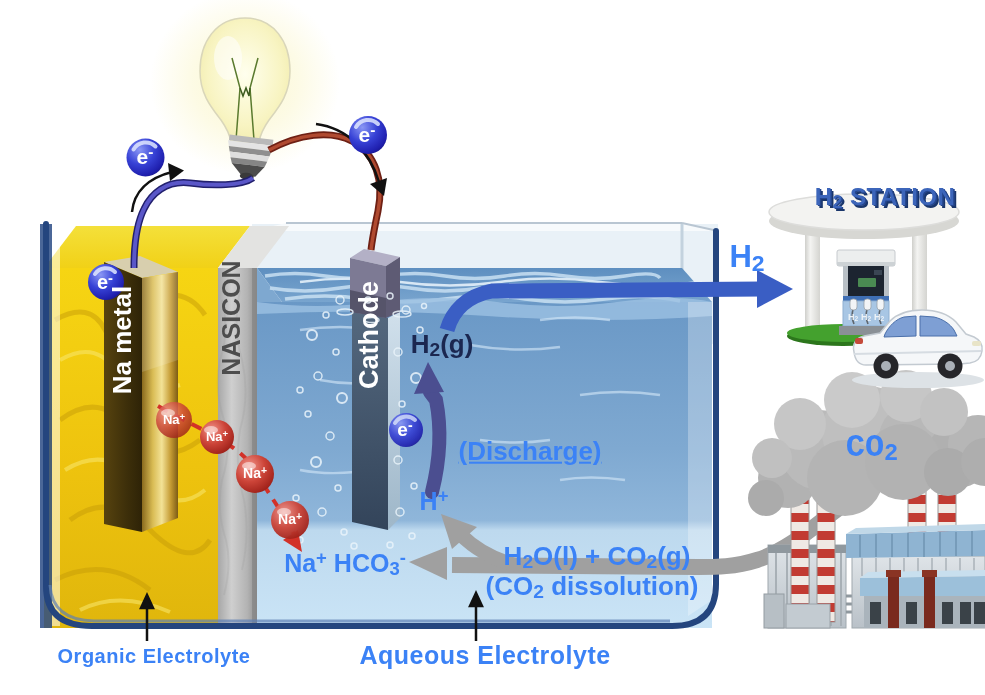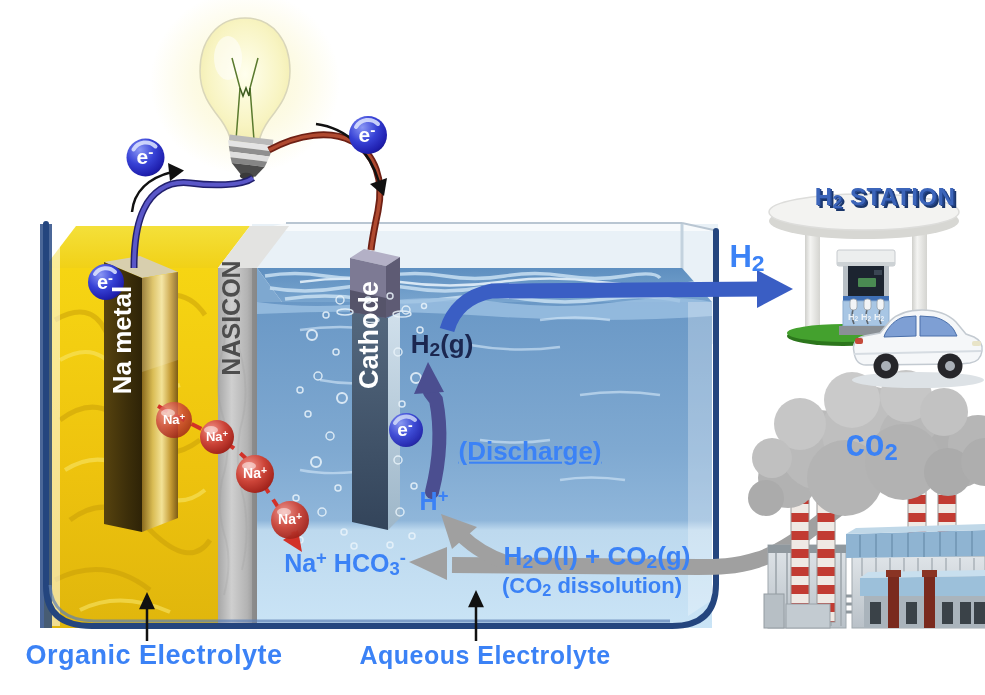--- a/index.html
+++ b/index.html
@@ -465,29 +465,29 @@
     <polygon points="147,595 141,608 153,608"></polygon>
     <line x1="476" y1="602" x2="476" y2="641"></line>
     <polygon points="476,593 470,606 482,606"></polygon>
   </g>
 </svg>
 
 <div class="lbl vert white" style="left:122px;top:340px;font-size:26px;width:220px;">Na metal</div>
 <div class="lbl vert" style="left:232px;top:318px;font-size:25px;width:220px;color:#4d4d4d;">NASICON</div>
 <div class="lbl vert white" style="left:370px;top:335px;font-size:27px;width:150px;">Cathode</div>
 
-<div class="lbl" style="left:154px;top:656px;font-size:27px;letter-spacing:0.5px;">Organic Electrolyte</div>
+<div class="lbl" style="left:154px;top:656px;font-size:20px;letter-spacing:0.5px;">Organic Electrolyte</div>
 <div class="lbl" style="left:485px;top:656px;font-size:25px;letter-spacing:0.5px;text-align:center;">Aqueous Electrolyte</div>
 
 <div class="lbl" style="left:442px;top:344px;font-size:26px;color:#1b2750;">H<sub>2</sub>(g)</div>
 <div class="lbl" style="left:530px;top:451px;font-size:26px;text-decoration:underline;">(Discharge)</div>
 <div class="lbl" style="left:434px;top:502px;font-size:25px;">H<sup>+</sup></div>
 <div class="lbl" style="left:345px;top:564px;font-size:25px;">Na<sup>+</sup> HCO<sub>3</sub><sup>-</sup></div>
 <div class="lbl" style="left:597px;top:539px;font-size:26px;margin-top:17px;">H<sub>2</sub>O(l) + CO<sub>2</sub>(g)</div>
-<div class="lbl" style="left:592px;top:586px;font-size:22px;">(CO<sub>2</sub> dissolution)</div>
+<div class="lbl" style="left:592px;top:586px;font-size:26px;">(CO<sub>2</sub> dissolution)</div>
 
 <div class="lbl" style="left:747px;top:257px;font-size:31px;">H<sub>2</sub></div>
 <div class="lbl" style="left:874px;top:197px;font-size:24px;color:#3c65ba;text-shadow:1.5px 1.5px 0 #24458c, 3px 3px 0 #1a366b;letter-spacing:0.5px;margin-left:11px;">H<sub>2</sub> STATION</div>
 <div class="lbl" style="left:872px;top:448px;font-size:32px;font-family:Liberation Mono, monospace;">CO<sub>2</sub></div>
 
 <div class="lbl" style="left:853px;top:318px;font-size:9px;color:#eef3f8;">H<sub>2</sub></div>
 <div class="lbl" style="left:866px;top:318px;font-size:9px;color:#eef3f8;">H<sub>2</sub></div>
 <div class="lbl" style="left:879px;top:318px;font-size:9px;color:#eef3f8;">H<sub>2</sub></div>
 <div class="lbl white" style="left:145px;top:157px;font-size:21px;">e<sup>-</sup></div>
 <div class="lbl white" style="left:367px;top:135px;font-size:21px;">e<sup>-</sup></div>

